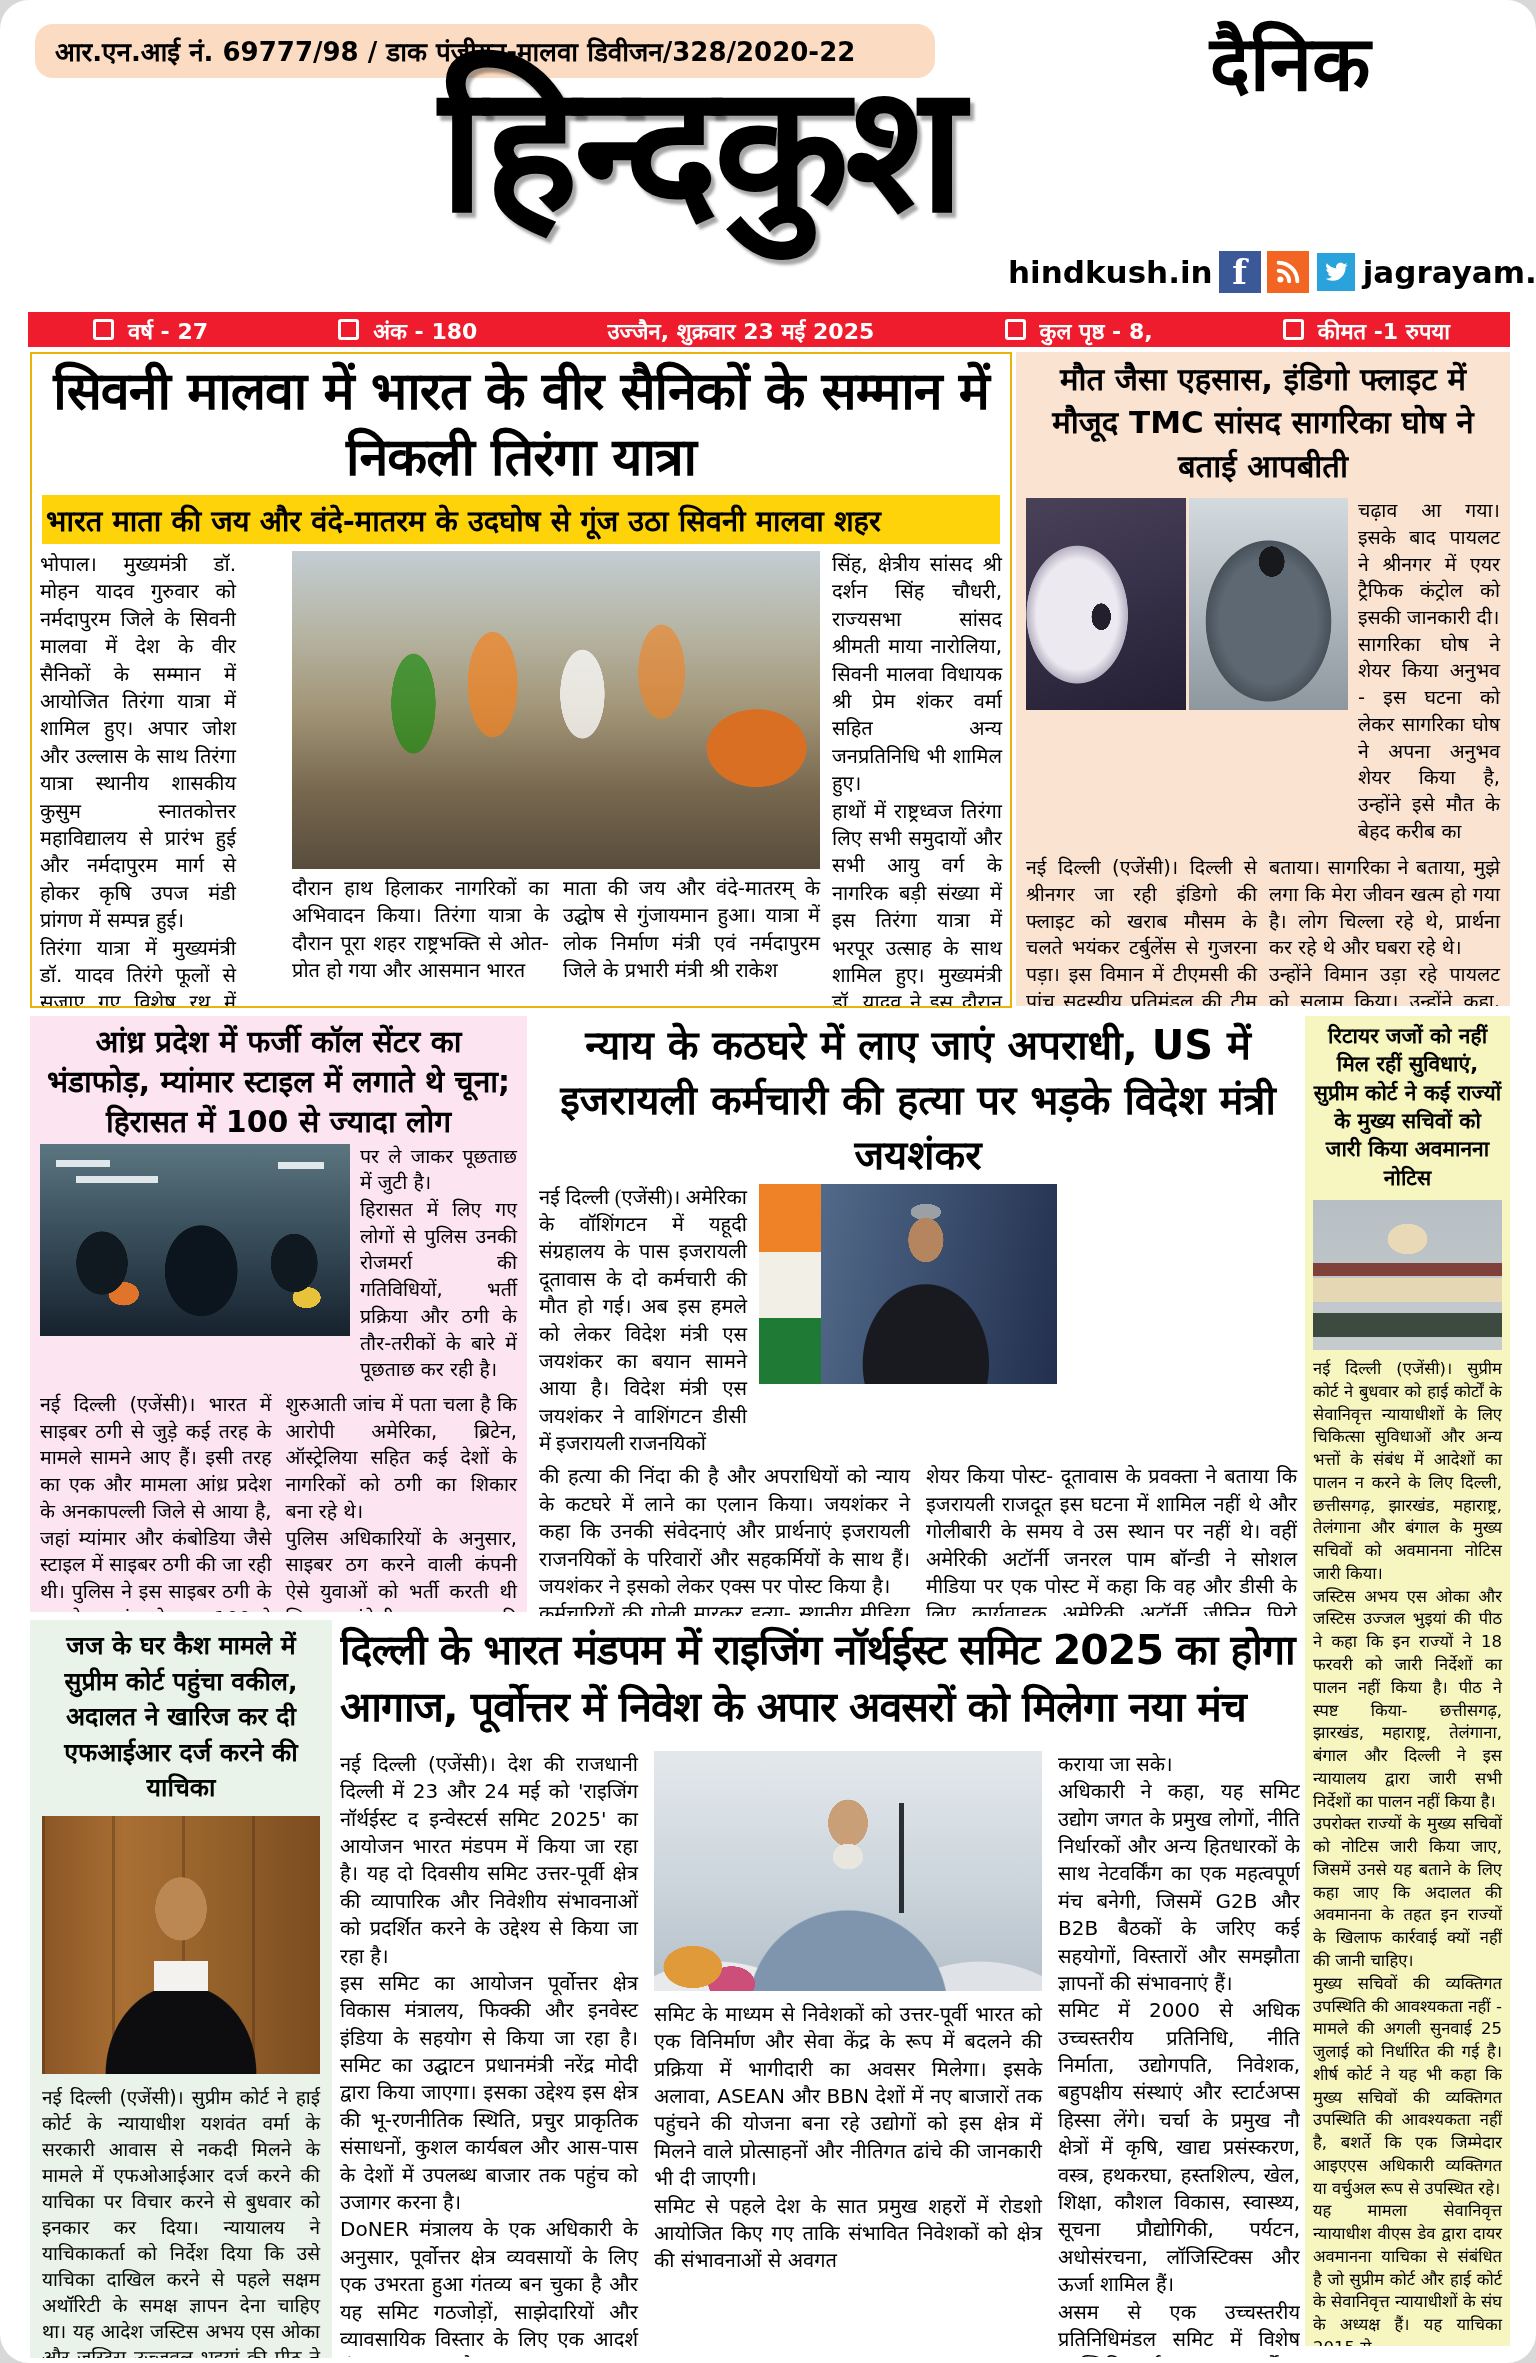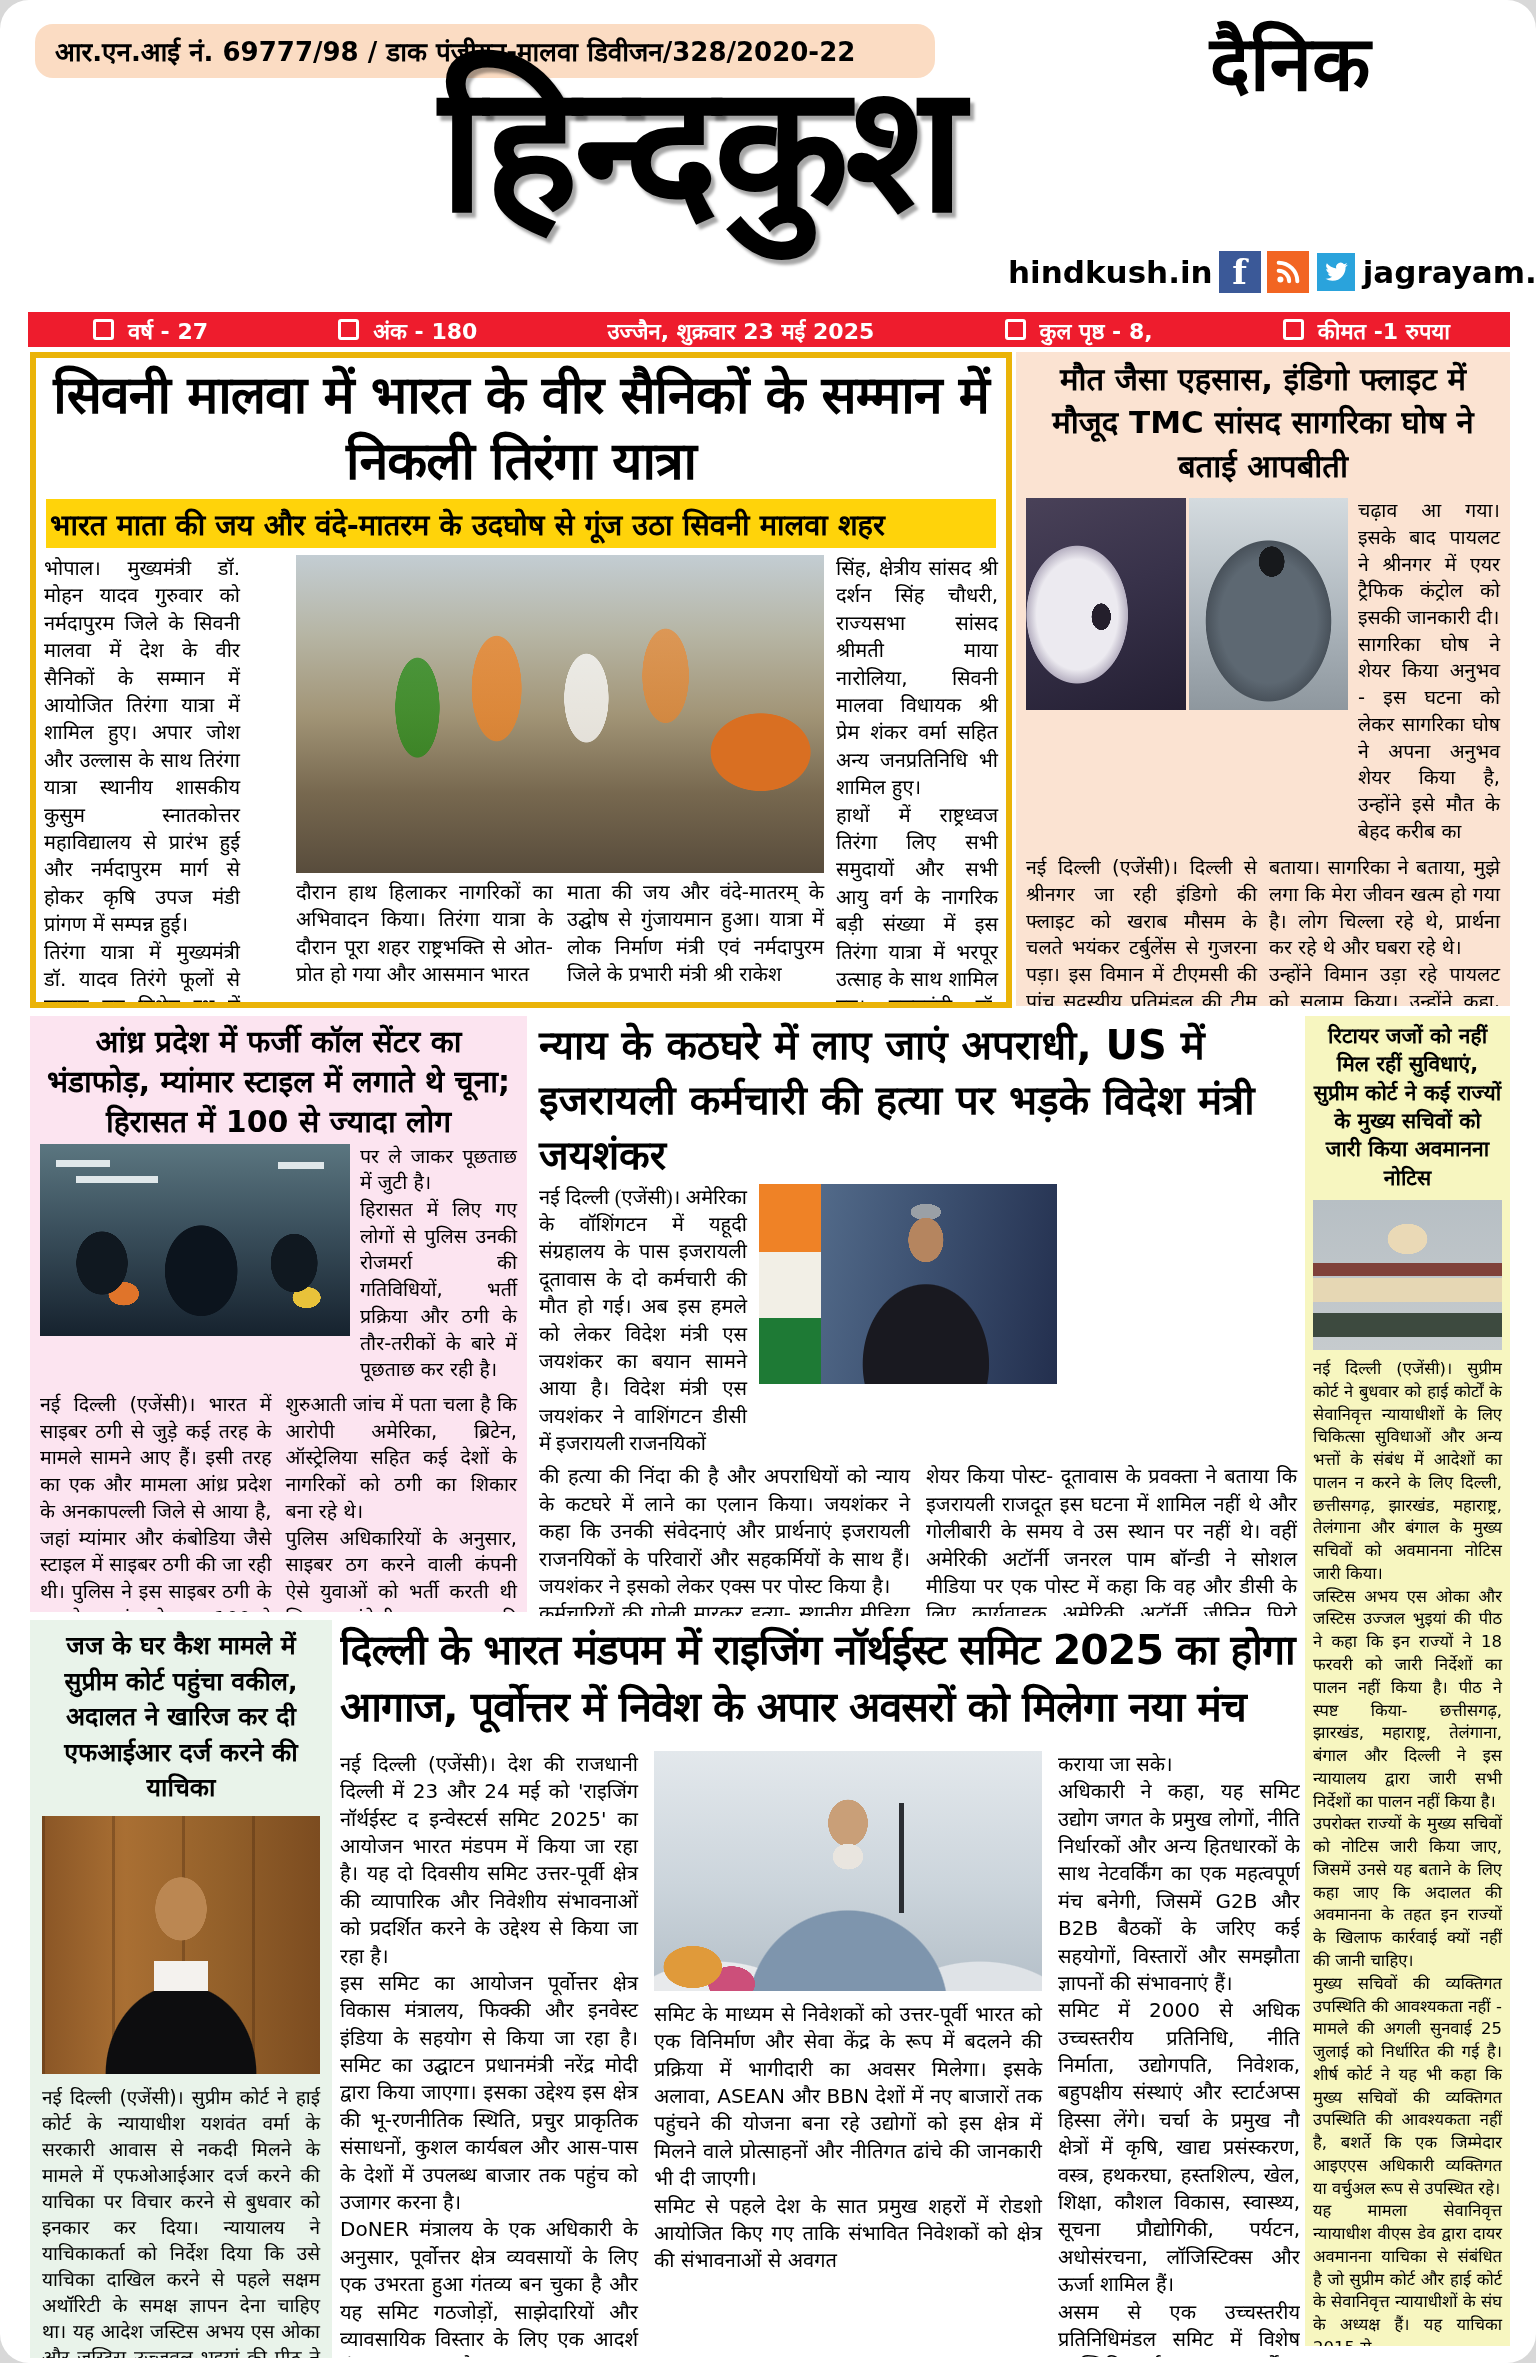--- a/index.html
+++ b/index.html
@@ -21,21 +21,21 @@
   .tw{background:#2aa3dc;border:2px solid #fff;}
   
   .red-bar{left:28px;top:312px;width:1482px;height:35px;background:#ee1c2d;color:#fff;
            display:flex;align-items:center;justify-content:space-between;
            padding:0 60px 0 65px;box-sizing:border-box;font-size:22px;font-weight:bold;}
   .bar-item{display:flex;align-items:center;gap:14px;white-space:nowrap;}
   .sq{width:15px;height:15px;border:3px solid #fff;border-radius:3px;display:inline-block;flex:none;}
   
   .col{font-size:20px;line-height:1.37;text-align:justify;white-space:pre-line;}
   
-  .lead{left:30px;top:352px;width:982px;height:656px;border:6px solid #eab308;box-sizing:border-box;
+  .lead{left:30px;top:352px;width:982px;height:656px;border:2px solid #eab308;box-sizing:border-box;
         padding:4px 8px;overflow:hidden;background:#fff;}
   .lead-headline{text-align:center;font-size:52px;font-weight:800;line-height:1.27;letter-spacing:-1px;}
   .lead-strip{background:#ffd30a;margin:5px 2px 0;padding:5px 4px;text-align:left;font-size:29px;font-weight:800;}
   .lead-body{display:flex;gap:12px;margin-top:7px;}
   .lead-left{width:196px;flex:none;}
   .lead-mid{width:528px;flex:none;margin-left:44px;}
   .lead-right{flex:1;}
   .lead-caps{display:flex;gap:14px;margin-top:6px;}
   .cap{flex:1;}
   .lead-photo{width:100%;height:318px;
@@ -77,21 +77,21 @@
       radial-gradient(60px 75px at 52% 66%, #0c141d 0 60%, rgba(0,0,0,0) 61%),
       radial-gradient(40px 50px at 82% 62%, #101820 0 58%, rgba(0,0,0,0) 59%),
       radial-gradient(24px 18px at 86% 80%, #e8c23a 0 58%, rgba(0,0,0,0) 59%),
       linear-gradient(180deg,#5b7680 0%,#3a4f5c 45%,#16222e 100%);}
   .cc-side{flex:1;font-size:19.5px;}
   .cc-cols{display:flex;gap:14px;margin-top:8px;}
   .cc-cols .col{flex:1;font-size:19.5px;}
   
   .js{left:533px;top:1016px;width:770px;height:600px;background:#fff;box-sizing:border-box;
       padding:2px 6px;overflow:hidden;}
-  .js-headline{font-size:40px;font-weight:800;text-align:left;line-height:1.38;}
+  .js-headline{font-size:40px;font-weight:800;text-align:center;line-height:1.38;}
   .js-row{display:flex;gap:12px;font-family:Liberation Serif, serif;}
   .js-col1{width:208px;flex:none;}
   .js-photo{width:298px;height:200px;flex:none;background:
       linear-gradient(180deg,#ef8226 0 34%,#f2efe6 34% 67%,#1e7a35 67% 100%) 0 0/62px 100% no-repeat,
       radial-gradient(30px 38px at 56% 28%, #b5855f 0 58%, rgba(0,0,0,0) 59%),
       radial-gradient(26px 14px at 56% 14%, #9aa0a6 0 58%, rgba(0,0,0,0) 59%),
       radial-gradient(95px 120px at 56% 90%, #191920 0 66%, rgba(0,0,0,0) 67%),
       linear-gradient(100deg,#5d7796 0%,#3c5070 55%,#232f4e 100%);}
   .js-col2{flex:1;}
   .js-cols{display:flex;gap:16px;margin-top:6px;}

